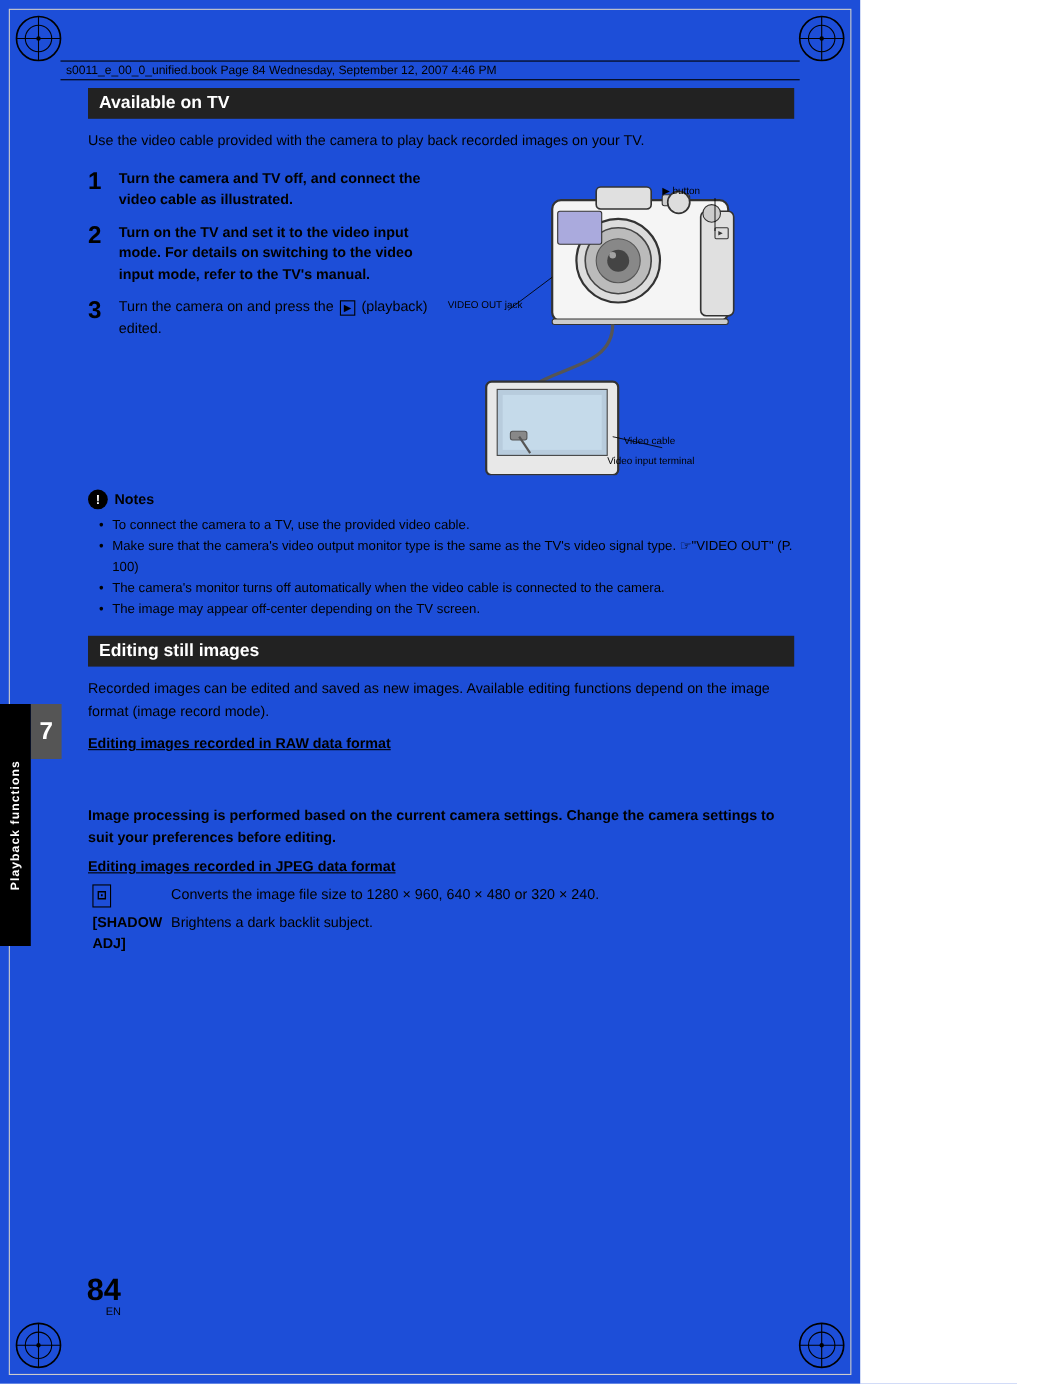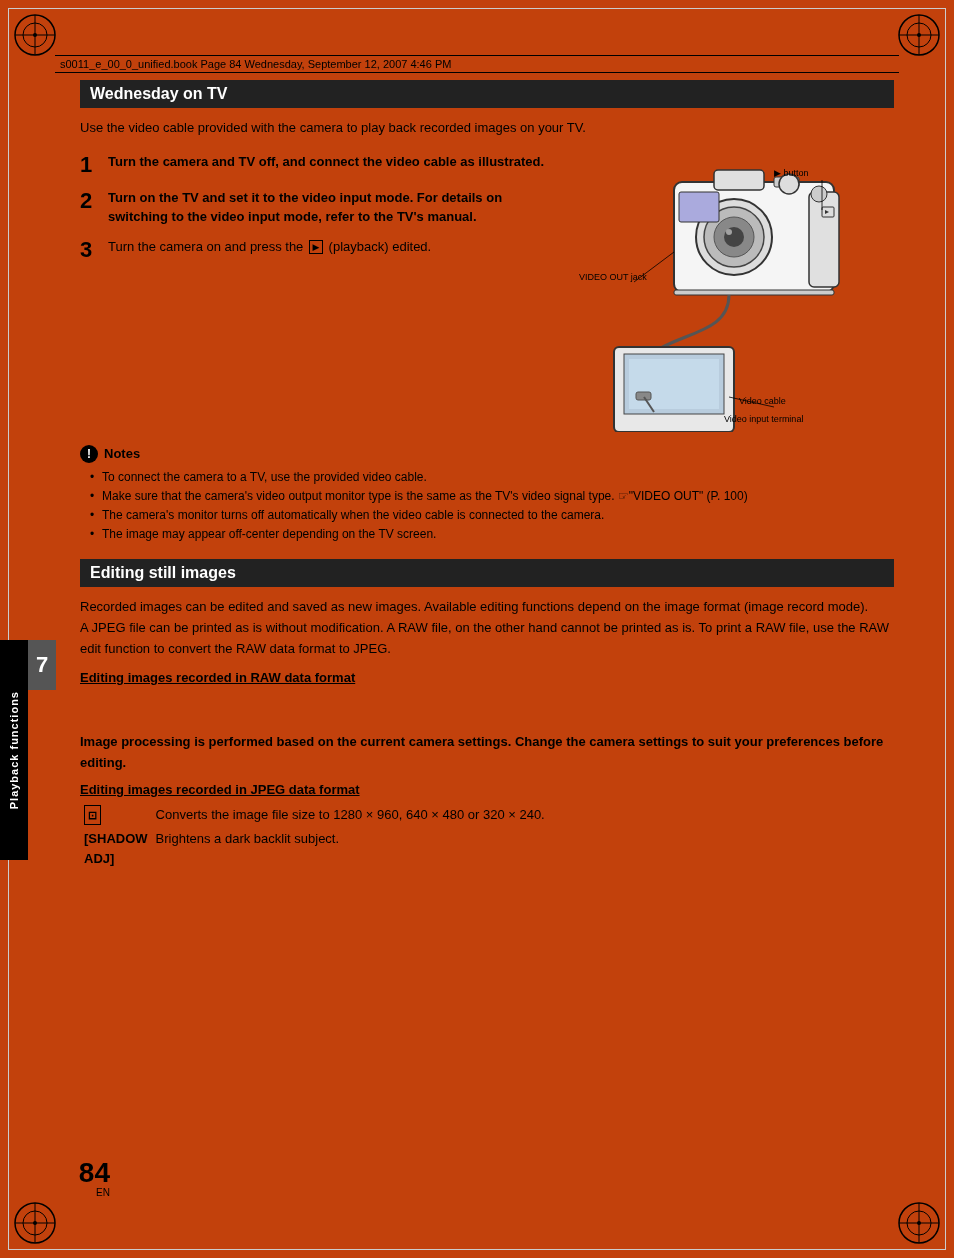--- a/index.html
+++ b/index.html
@@ -7,23 +7,23 @@
     body {
       background: #fff;
       font-family: Arial, Helvetica, sans-serif;
       font-size: 13px;
       color: #000;
       width: 954px;
       min-height: 1258px;
     }
 
     .page {
-      width: 954px;
+      width: 782px;
       min-height: 1258px;
-      background: #c2410c;
+      background: #1d4ed8;
       position: relative;
       padding: 0;
     }
 
     
     .corner {
       position: absolute;
       width: 50px;
       height: 50px;
     }
@@ -351,21 +351,21 @@
     <span>7</span>
   </div>
 
   <div class="side-tab">
     <span class="side-tab-text">Playback functions</span>
   </div>
 
   <div class="content">
 
     <div>
-      <div class="section-header">Wednesday on TV</div>
+      <div class="section-header">Available on TV</div>
 
       <p class="intro-text">Use the video cable provided with the camera to play back recorded images on your TV.</p>
 
       <div class="steps-image-row">
         <div class="steps-list">
 
           <div class="step-item">
             <span class="step-number">1</span>
             <span class="step-text">
               <b>Turn the camera and TV off, and connect the video cable as illustrated.</b>
@@ -456,21 +456,20 @@
           <li>The image may appear off-center depending on the TV screen.</li>
         </ul>
       </div>
     </div>
 
     <div class="editing-section">
       <div class="section-header">Editing still images</div>
 
       <div class="editing-intro">
         <p>Recorded images can be edited and saved as new images. Available editing functions depend on the image format (image record mode).</p>
-        <p>A JPEG file can be printed as is without modification. A RAW file, on the other hand cannot be printed as is. To print a RAW file, use the RAW edit function to convert the RAW data format to JPEG.</p>
       </div>
 
       <div>
         <div class="subsection-title">Editing images recorded in RAW data format</div>
         <div class="subsection-body">
           <br><br>
           <b>Image processing is performed based on the current camera settings. Change the camera settings to suit your preferences before editing.</b>
         </div>
       </div>
 

